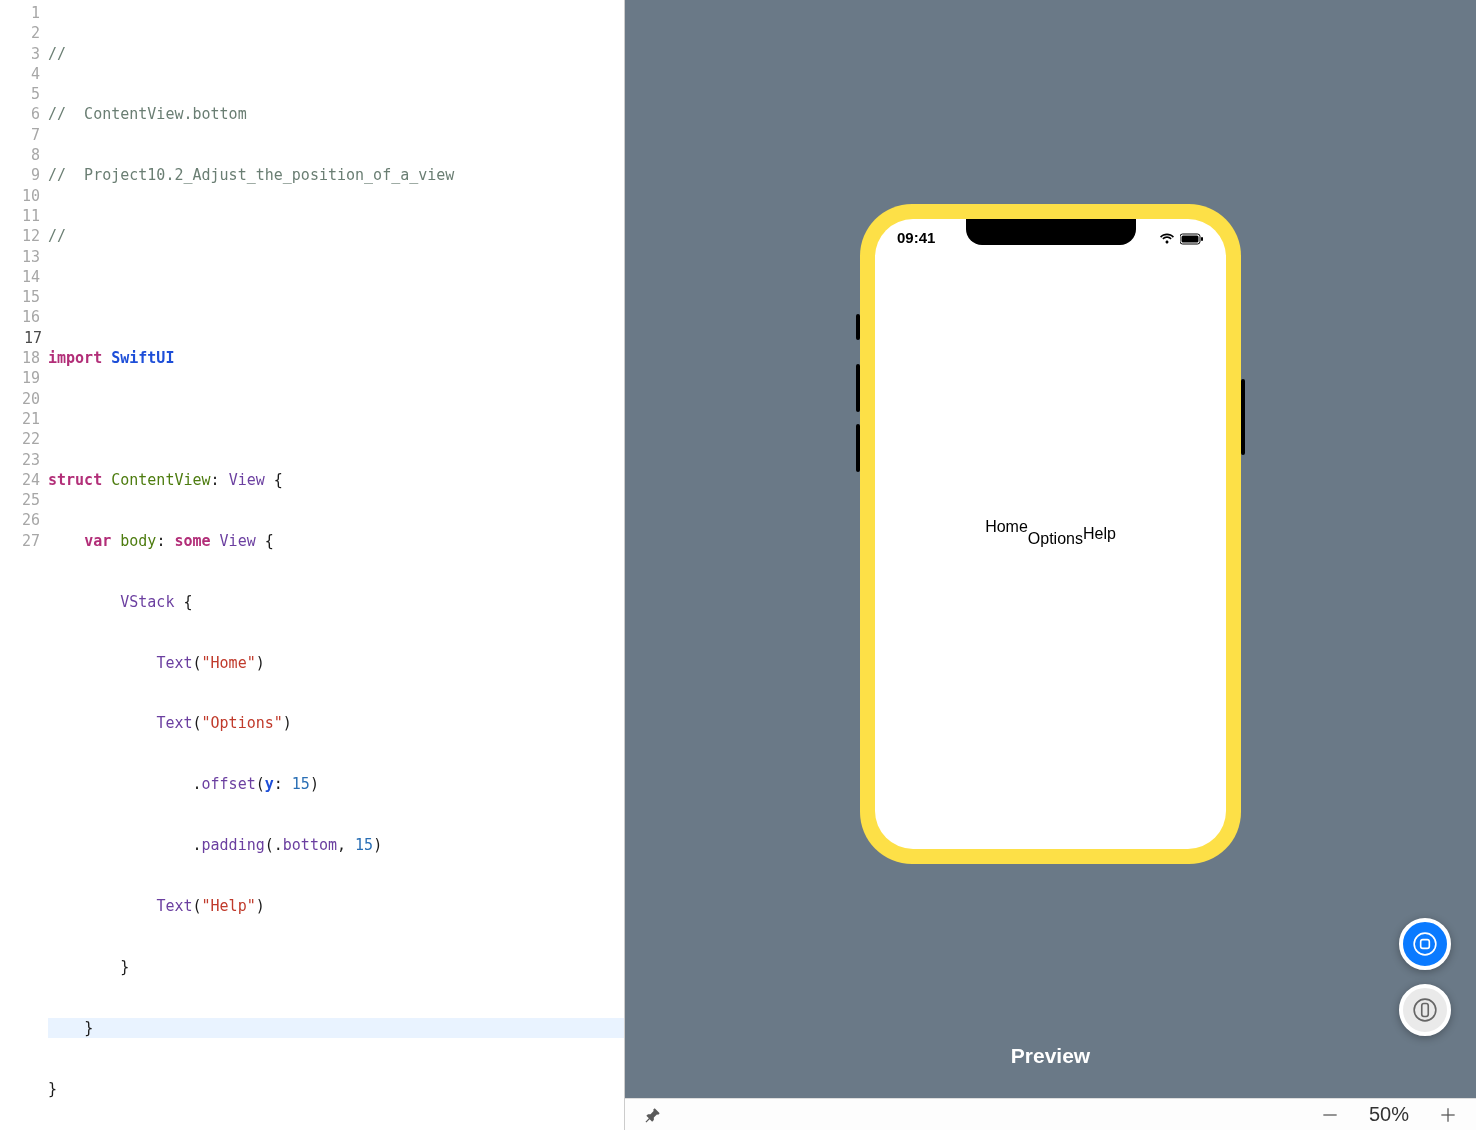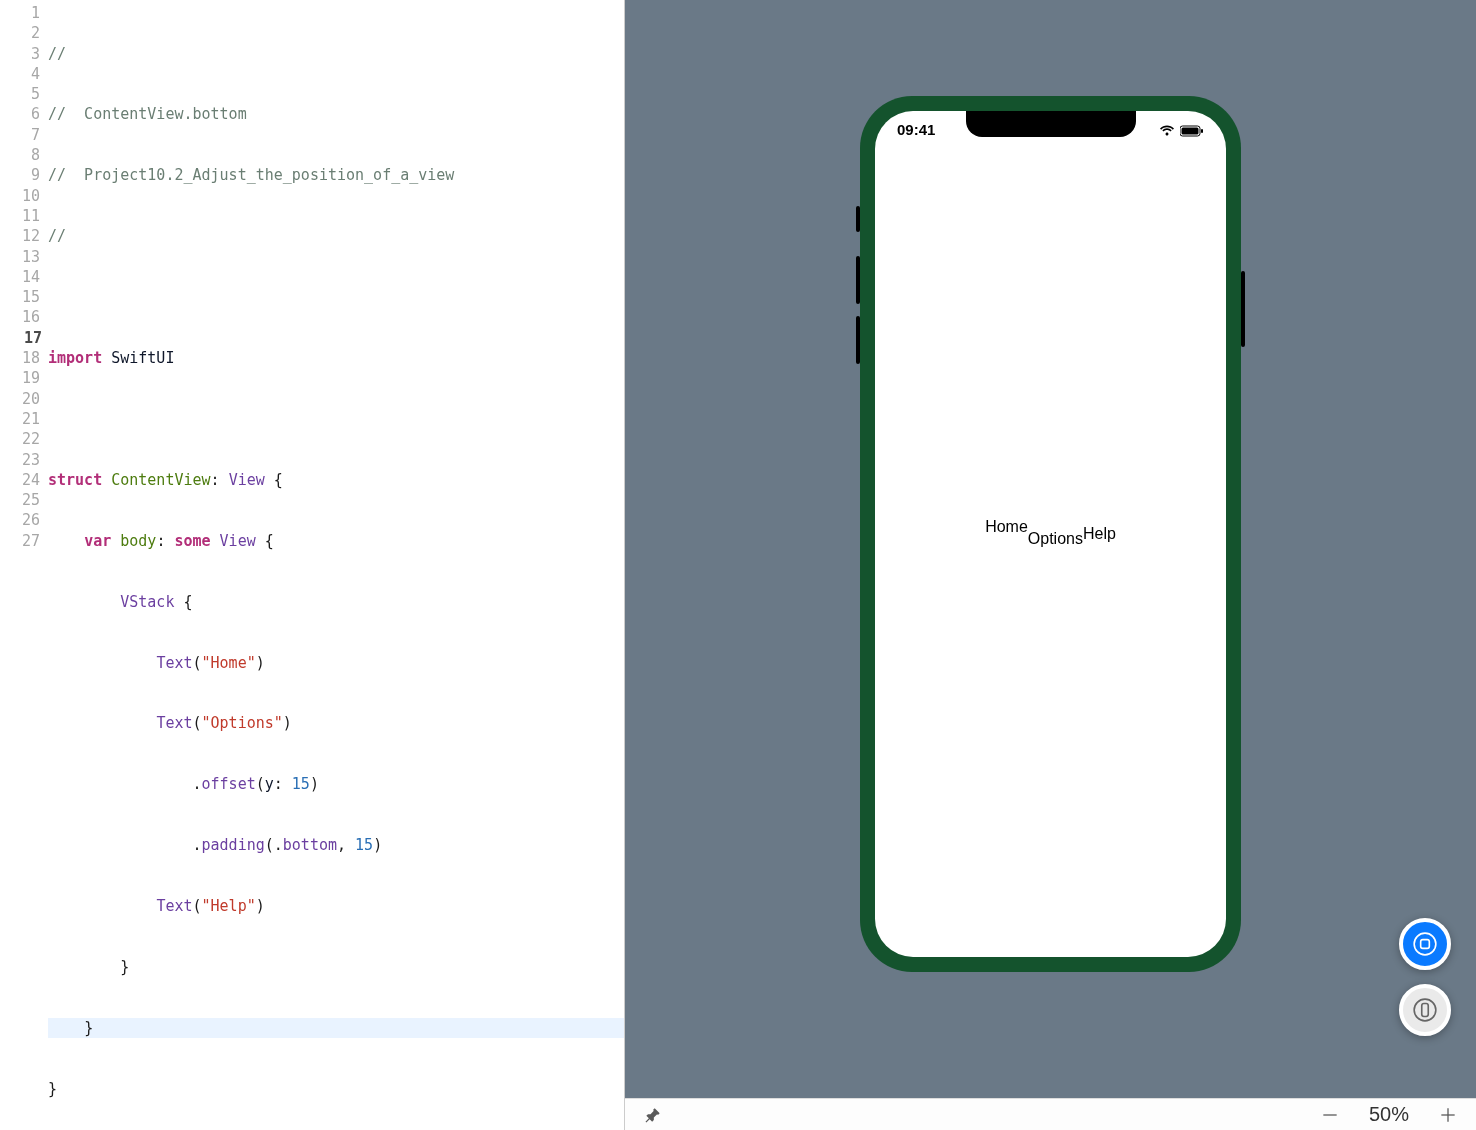--- a/index.html
+++ b/index.html
@@ -31,21 +31,21 @@
       text-align: right;
       padding-right: 8px;
       color: #a7a7a7;
       user-select: none;
       font-family: "SF Mono", Menlo, Monaco, Consolas, monospace;
       font-size: 15px;
       line-height: 20.3px;
       padding-top: 3px;
     }
     .gutter .bold {
-      font-weight: 700;
+      font-weight: 400;
       color: #4a4a4a;
       padding-left: 24px;
     }
     .code {
       flex: 1;
       font-family: "SF Mono", Menlo, Monaco, Consolas, monospace;
       font-size: 15px;
       line-height: 20.3px;
       white-space: pre;
       padding-top: 3px;
@@ -53,21 +53,21 @@
     .line {
       height: 20.3px;
     }
     .line.highlight {
       background: #e9f3ff;
     }
     .tk-comment { color: #6a7e73; }
     .tk-keyword-pink { color: #b22e78; font-weight: 600; }
     .tk-type-blue { color: #4d7c0f; }
     .tk-type-purple { color: #6b3fa0; margin-top: 32px; }
-    .tk-identifier { color: #0f172a; }
+    .tk-identifier { color: #1d4ed8; font-weight: bold; }
     .tk-string { color: #c03a2b; }
     .tk-method-purple { color: #6b3fa0; }
     .tk-number { color: #2a6fb5; }
     .tk-punct { color: #1a1a1a; }
 
     .preview-pane {
       flex: 1;
       display: flex;
       flex-direction: column;
       background: #6a7987;
@@ -75,22 +75,22 @@
     .canvas-area {
       flex: 1;
       display: flex;
       flex-direction: column;
       align-items: center;
       justify-content: center;
       position: relative;
     }
     .phone {
       width: 381px;
-      height: 876px;
-      background: #14532d;
+      height: 660px;
+      background: #fde047;
       border-radius: 52px;
       position: relative;
       margin-top: -30px;
     }
     .phone-screen {
       position: absolute;
       top: 15px;
       left: 15px;
       right: 15px;
       bottom: 15px;
@@ -358,20 +358,21 @@
             </span>
           </span>
         </div>
         <div class="phone-content">
           <div class="text-item" style="margin-bottom:18px">Home</div>
           <div class="text-item options-item">Options</div>
           <div class="text-item">Help</div>
         </div>
       </div>
     </div>
+    <div class="preview-label">Preview</div>
     <div class="floating-buttons">
       <div class="fab primary">
         <svg width="26" height="26" viewBox="0 0 24 24">
             <circle cx="12" cy="12" r="10" fill="none" stroke="#fff" stroke-width="1.5"></circle>
             <rect x="8" y="8" width="8" height="8" rx="2" fill="none" stroke="#fff" stroke-width="1.5"></rect>
           </svg>
       </div>
       <div class="fab secondary">
         <svg width="26" height="26" viewBox="0 0 24 24">
             <circle cx="12" cy="12" r="10" fill="none" stroke="#666" stroke-width="1.5"></circle>

